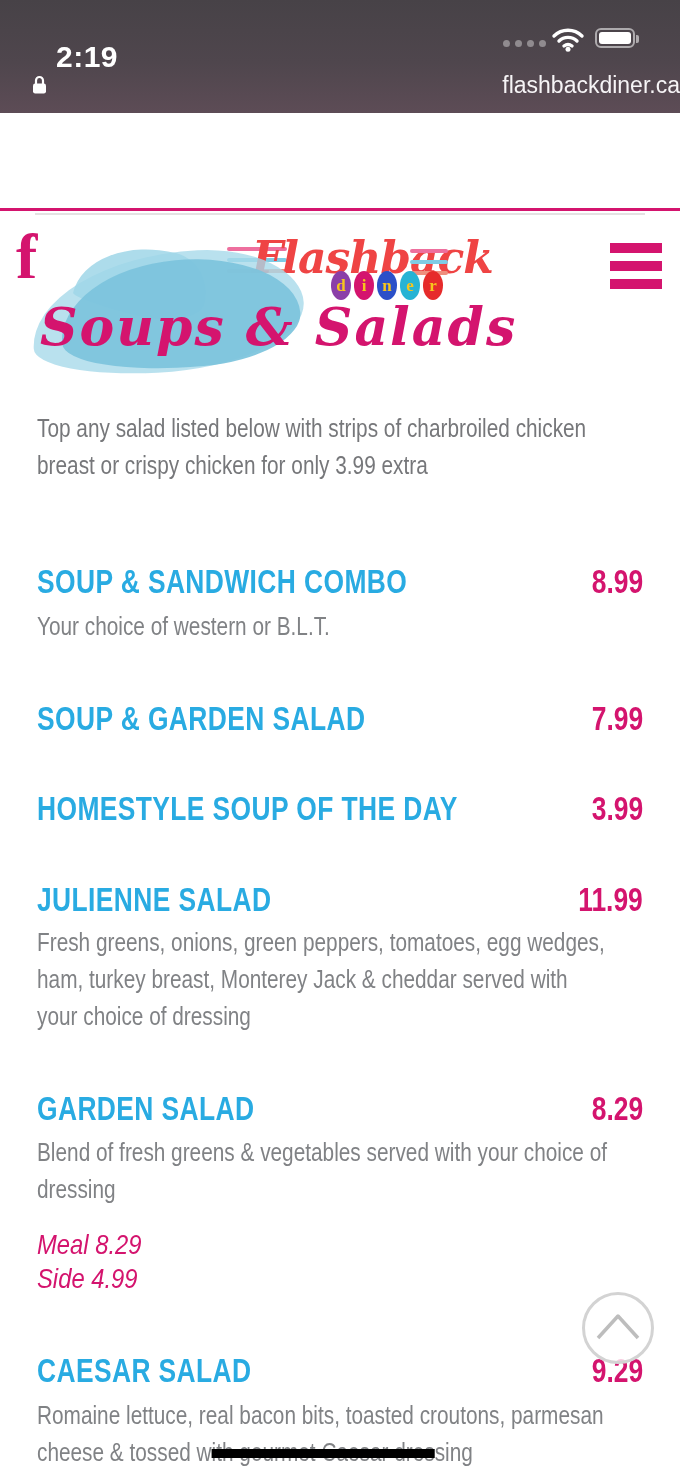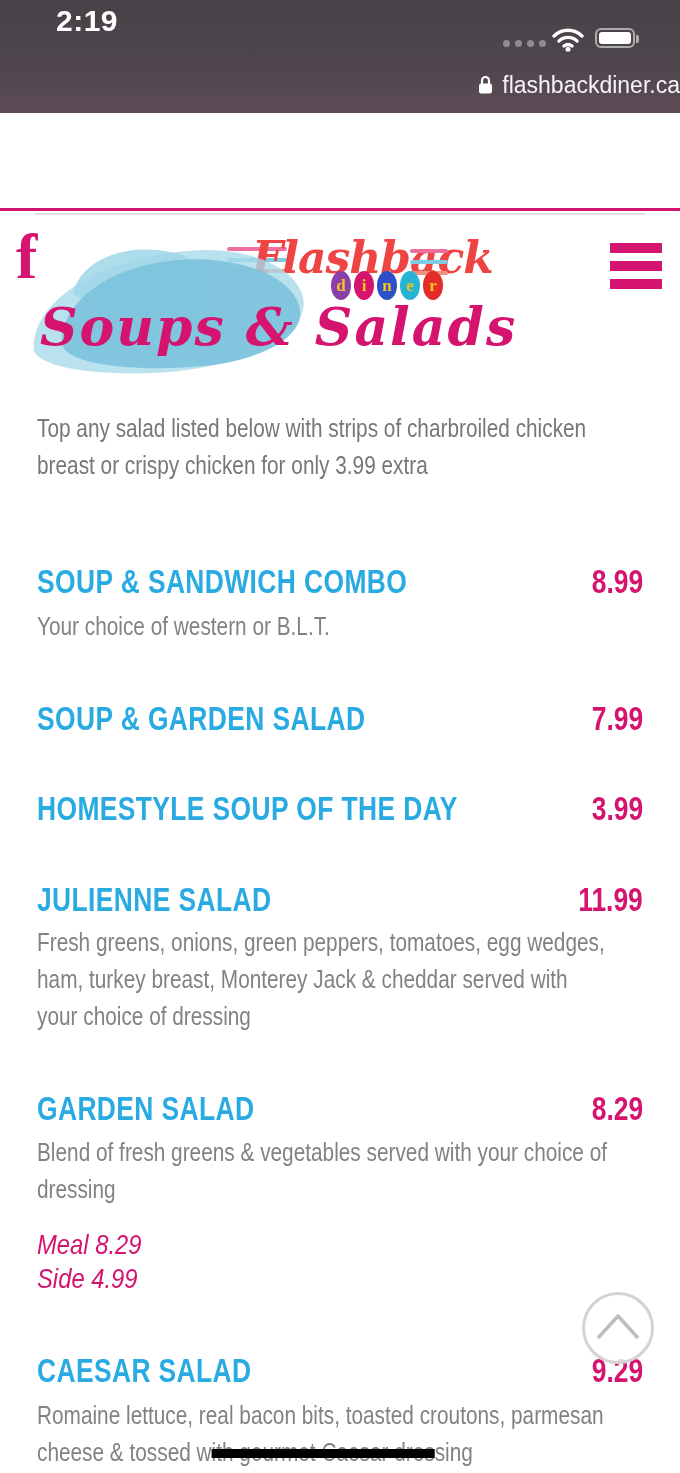--- a/index.html
+++ b/index.html
@@ -8,35 +8,35 @@
     position:relative; overflow:hidden; background:#ffffff;
     font-family:"Liberation Sans", sans-serif;
   }
 
   
   .status-bar {
     position:absolute; top:0; left:0; width:680px; height:113px;
     background:linear-gradient(180deg,#474247 0%,#4f464d 55%,#5d4c56 100%);
   }
   .status-time {
-    position:absolute; left:56px; top:4px;
+    position:absolute; left:56px; top:40px;
     font-size:30px; font-weight:700; color:#ffffff; letter-spacing:.5px;
   }
   .cell-dots { position:absolute; left:503px; top:40px; display:flex; gap:5px; }
   .cell-dots span { width:7px; height:7px; border-radius:50%; background:rgba(255,255,255,.38); }
   .wifi-svg { position:absolute; left:551px; top:26px; }
   .battery { position:absolute; left:595px; top:28px; width:40px; height:20px;
     border:2px solid rgba(255,255,255,.55); border-radius:6px; }
   .battery .fill { position:absolute; left:2px; top:2px; right:2px; bottom:2px;
     background:#ffffff; border-radius:3px; }
   .battery .nub { position:absolute; right:-6px; top:5px; width:3px; height:8px;
     background:rgba(255,255,255,.55); border-radius:0 2px 2px 0; }
   .url-row {
     position:absolute; left:0; right:0; top:70px; height:30px;
-    display:flex; align-items:center; justify-content:flex-end; gap:9px;padding-left:32px;
+    display:flex; align-items:center; justify-content:space-between; gap:9px;padding-left:32px;
   }
   .url-text { font-size:23px; color:#f6f4f6; }
 
   
   .site-header { position:absolute; top:113px; left:0; width:680px; height:95px; background:#ffffff; }
   .fb-link { position:absolute; left:16px; top:112px; width:40px; height:70px; }
   .fb-glyph { font-size:64px; line-height:64px; font-weight:700; color:#d4146e; font-family:"Liberation Serif",serif; }
   .hamburger { position:absolute; left:610px; top:130px; width:52px; display:flex; flex-direction:column; gap:8px; cursor:pointer; }
   .hamburger span { display:block; width:52px; height:10px; background:#d4146e; }
 

